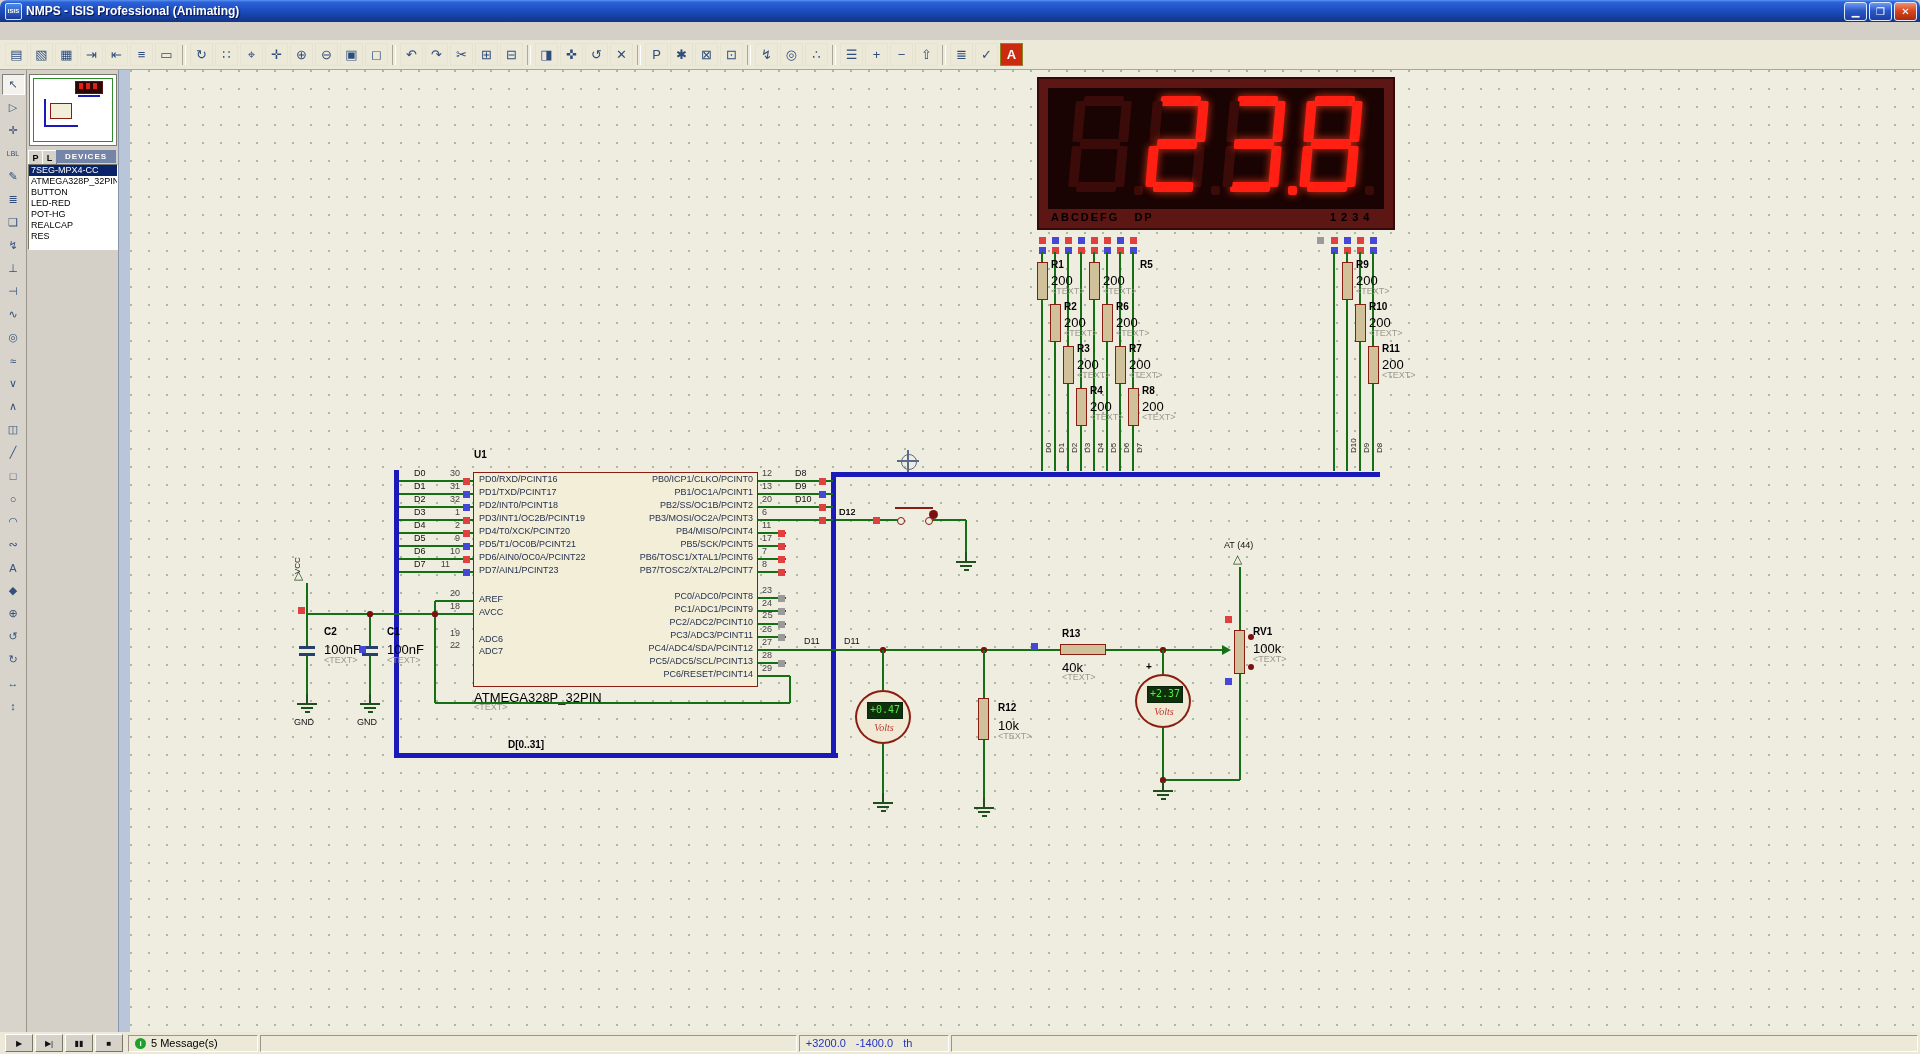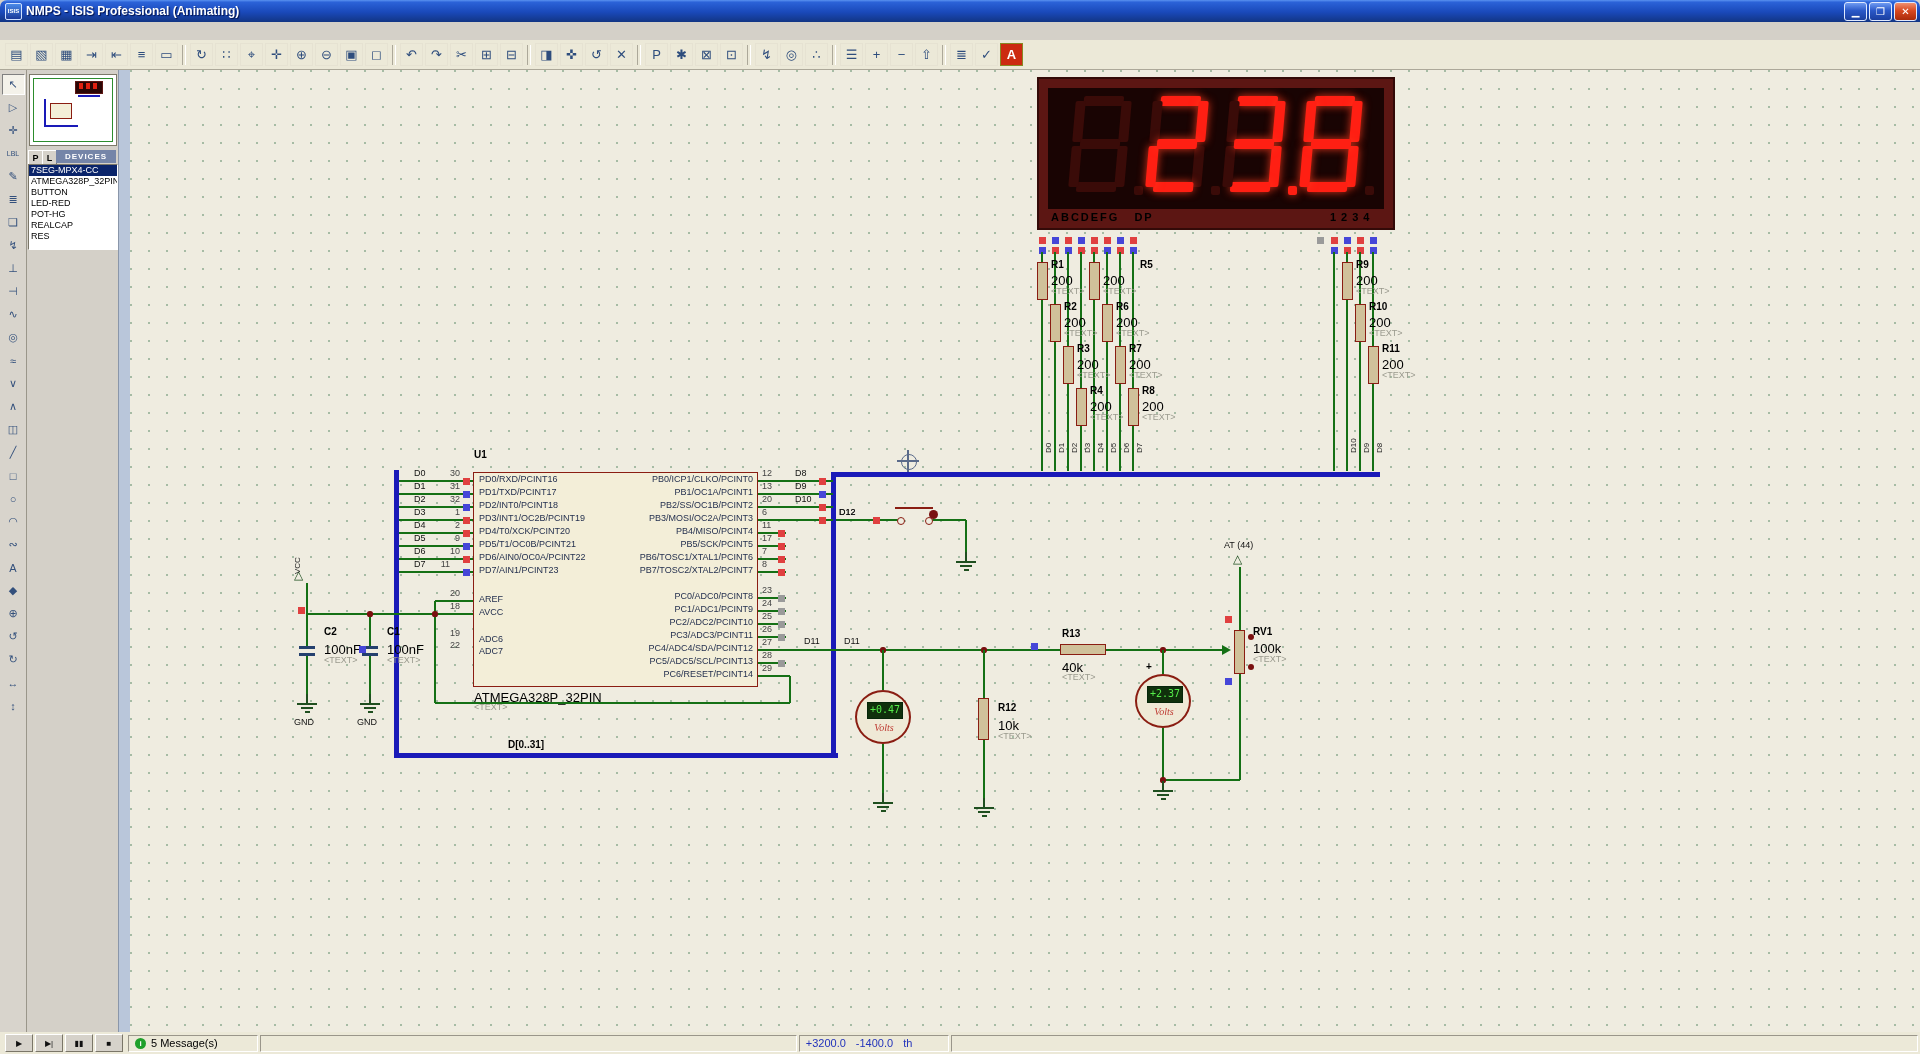--- a/index.html
+++ b/index.html
@@ -329,21 +329,21 @@
         <div class="ind" style="position: absolute; left: 647.5px; top: 498.5px; width: 7px; height: 7px; background: rgb(224, 64, 64);"></div>
         <div class="lbl pname" style="position: absolute; left: 423px; top: 522px; width: 200px; text-align: right;">PC0/ADC0/PCINT8</div>
         <div class="lbl pnum" style="position: absolute; left: 632px; top: 516px;">23</div>
         <div class="wire" style="position: absolute; left: 628px; top: 527.2px; width: 28px; height: 1.6px;"></div>
         <div class="ind" style="position: absolute; left: 647.5px; top: 524.5px; width: 7px; height: 7px; background: rgb(154, 154, 154);"></div>
         <div class="lbl pname" style="position: absolute; left: 423px; top: 535px; width: 200px; text-align: right;">PC1/ADC1/PCINT9</div>
         <div class="lbl pnum" style="position: absolute; left: 632px; top: 529px;">24</div>
         <div class="wire" style="position: absolute; left: 628px; top: 540.2px; width: 28px; height: 1.6px;"></div>
         <div class="ind" style="position: absolute; left: 647.5px; top: 537.5px; width: 7px; height: 7px; background: rgb(154, 154, 154);"></div>
         <div class="lbl pname" style="position: absolute; left: 423px; top: 548px; width: 200px; text-align: right;">PC2/ADC2/PCINT10</div>
-        <div class="lbl pnum" style="position: absolute; left: 632px; top: 542px;">25</div>
+        <div class="lbl pnum" style="position: absolute; left: 632px; top: 542px; font-family: Liberation Mono, monospace;">25</div>
         <div class="wire" style="position: absolute; left: 628px; top: 553.2px; width: 28px; height: 1.6px;"></div>
         <div class="ind" style="position: absolute; left: 647.5px; top: 550.5px; width: 7px; height: 7px; background: rgb(154, 154, 154);"></div>
         <div class="lbl pname" style="position: absolute; left: 423px; top: 561px; width: 200px; text-align: right;">PC3/ADC3/PCINT11</div>
         <div class="lbl pnum" style="position: absolute; left: 632px; top: 555px;">26</div>
         <div class="wire" style="position: absolute; left: 628px; top: 566.2px; width: 28px; height: 1.6px;"></div>
         <div class="ind" style="position: absolute; left: 647.5px; top: 563.5px; width: 7px; height: 7px; background: rgb(154, 154, 154);"></div>
         <div class="lbl pname" style="position: absolute; left: 423px; top: 574px; width: 200px; text-align: right;">PC4/ADC4/SDA/PCINT12</div>
         <div class="lbl pnum" style="position: absolute; left: 632px; top: 568px;">27</div>
         <div class="lbl netlbl" style="position: absolute; left: 674px; top: 567px;">D11</div>
         <div class="lbl netlbl" style="position: absolute; left: 714px; top: 567px;">D11</div>

